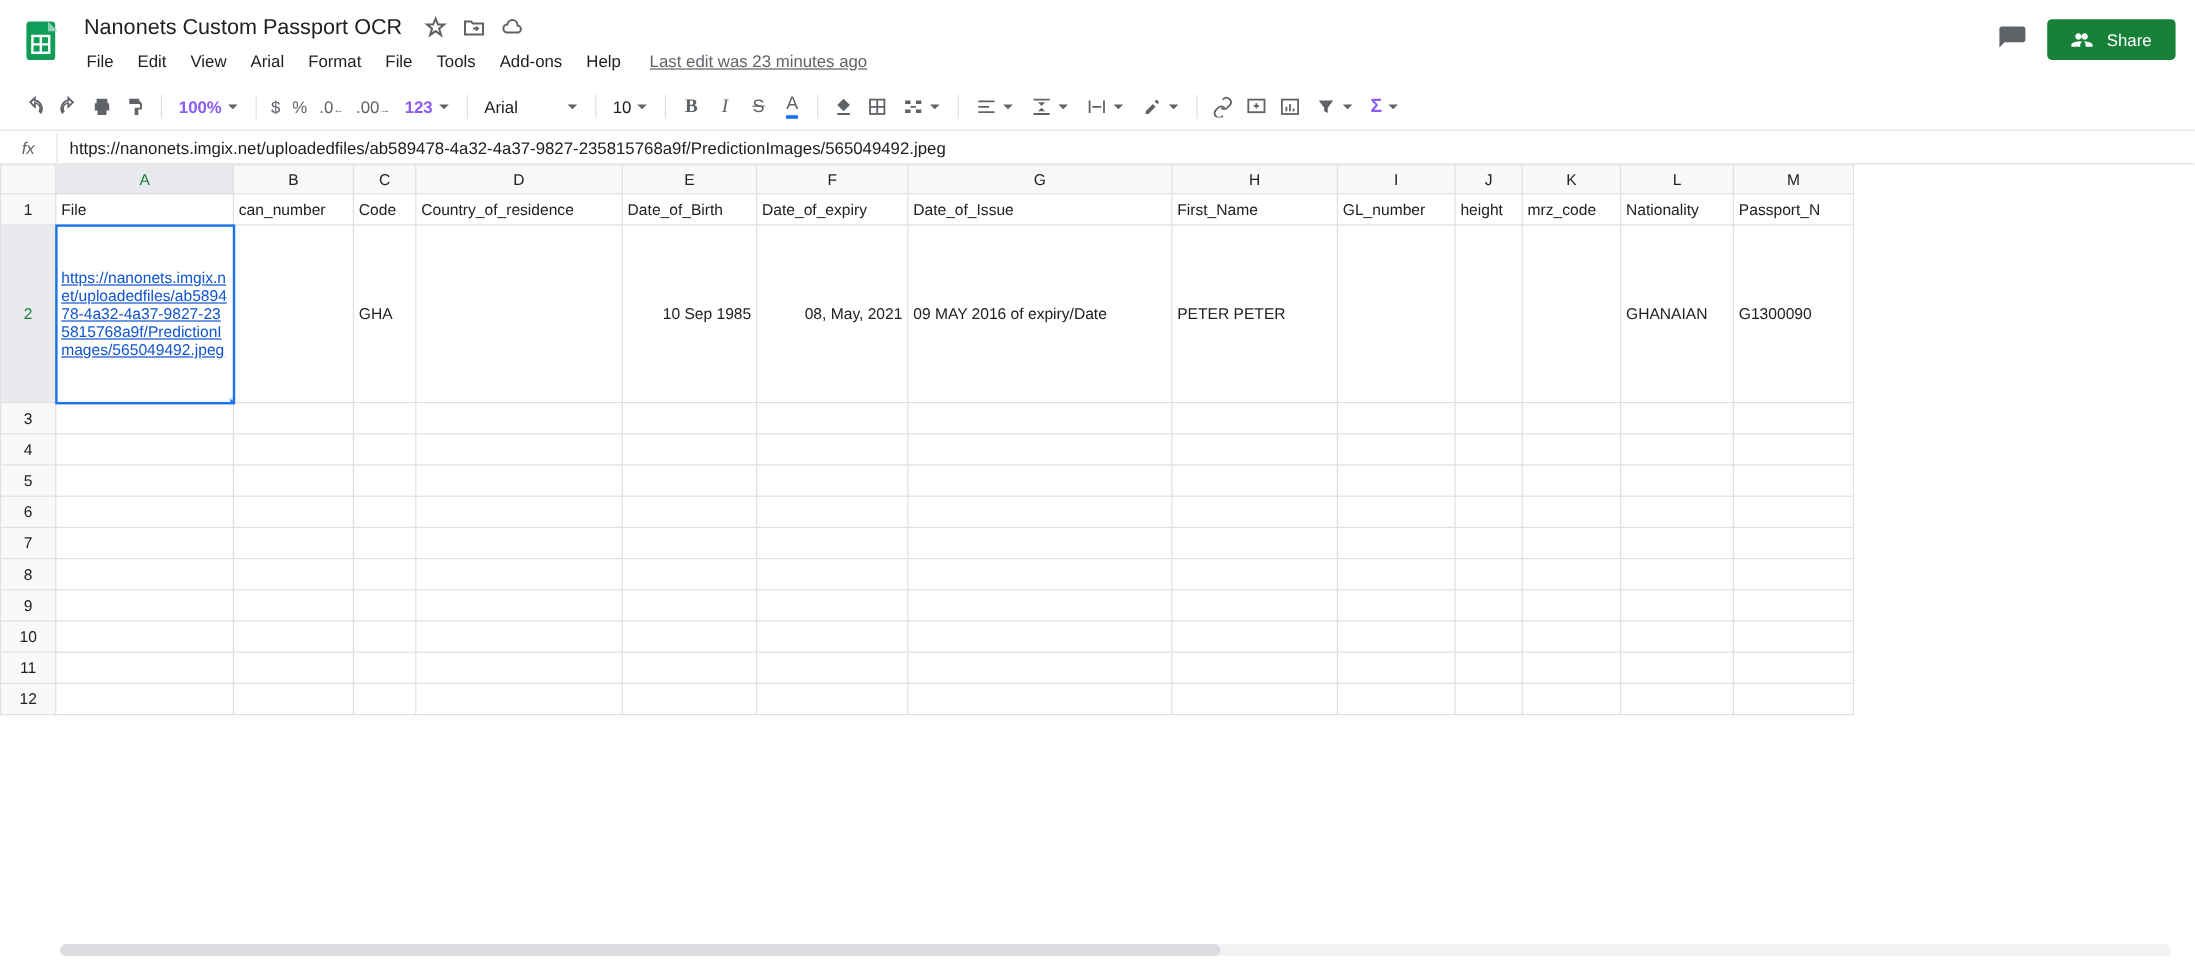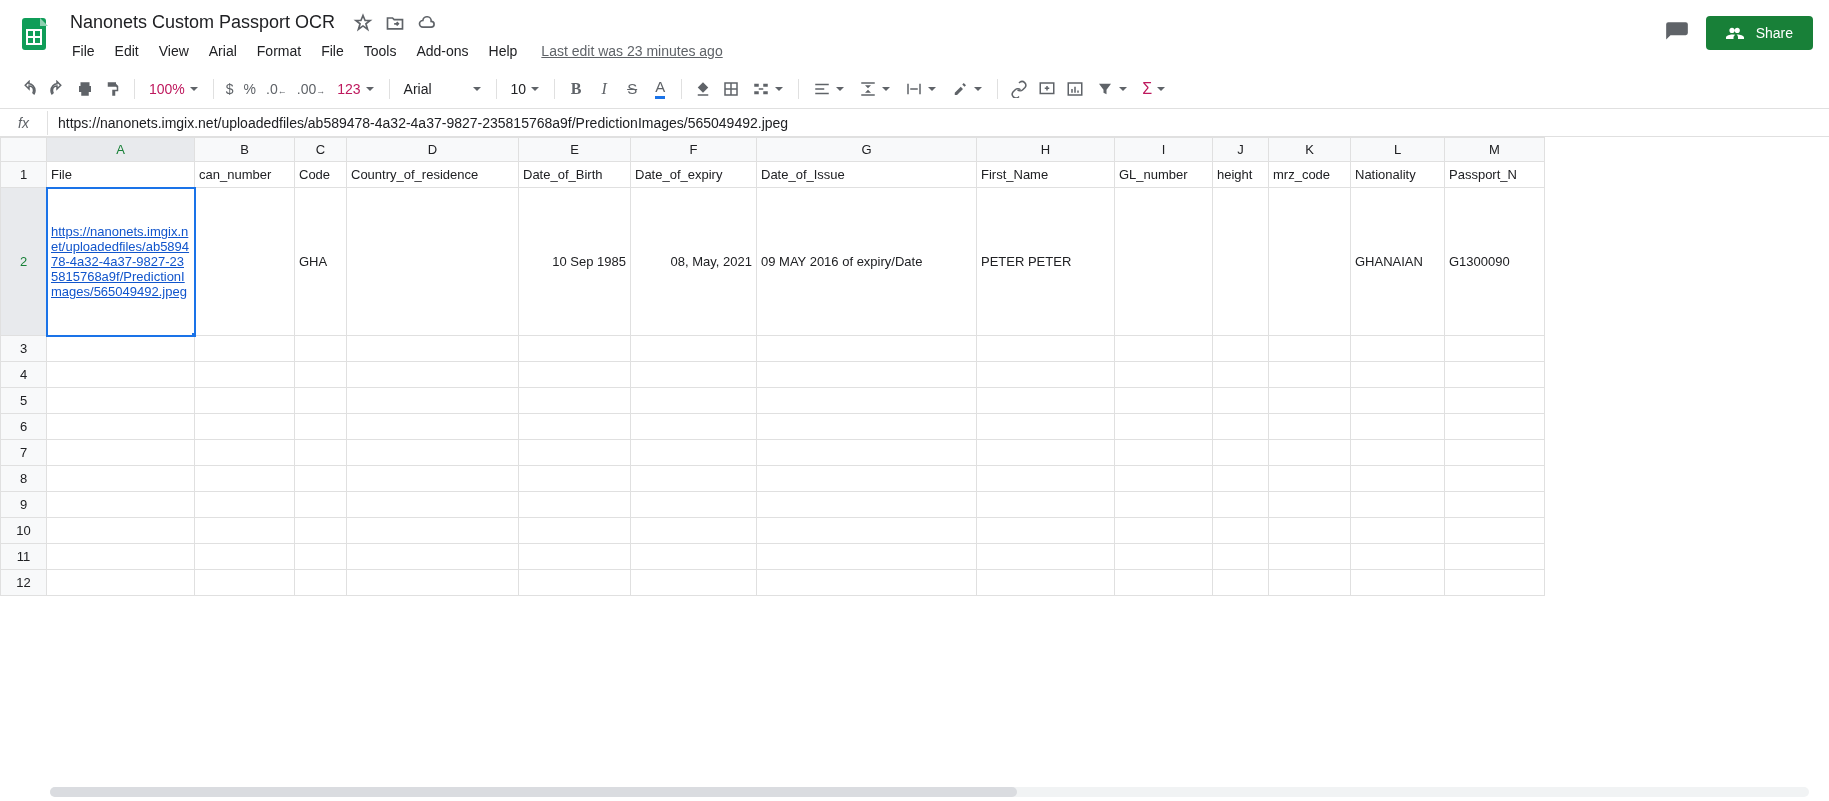--- a/index.html
+++ b/index.html
@@ -20,21 +20,21 @@
 .header-right { display: flex; align-items: center; gap: 16px; padding-top: 8px; }
 .comment-btn { width: 26px; height: 26px; cursor: pointer; fill: #5f6368; }
 .share-btn { background: #188038; color: #fff; padding: 8px 20px; border-radius: 4px; font-size: 14px; font-weight: 500; display: flex; align-items: center; gap: 12px; cursor: pointer; border: none; }
 .share-btn svg { width: 18px; height: 18px; fill: #fff; }
 
 
 .toolbar { display: flex; align-items: center; padding: 4px 16px; border-bottom: 1px solid #e0e0e0; gap: 2px; height: 40px; }
 .tb-btn { width: 26px; height: 26px; display: flex; align-items: center; justify-content: center; cursor: pointer; border-radius: 2px; color: #5f6368; }
 .tb-btn svg { width: 18px; height: 18px; fill: #5f6368; }
 .tb-sep { width: 1px; height: 20px; background: #e0e0e0; margin: 0 6px; }
-.tb-zoom { display: flex; align-items: center; gap: 4px; padding: 0 6px; cursor: pointer; font-size: 14px; color: #be185d; }
+.tb-zoom { display: flex; align-items: center; gap: 4px; padding: 0 6px; cursor: pointer; font-size: 14px; color: #8b5cf6; font-weight: bold; }
 .tb-font { display: flex; align-items: center; gap: 20px; padding: 0 6px; cursor: pointer; font-size: 14px; color: #202124; min-width: 90px; }
 .tb-size { display: flex; align-items: center; gap: 4px; padding: 0 6px; cursor: pointer; font-size: 14px; color: #202124; min-width: 40px; }
 .tb-text { font-size: 14px; color: #5f6368; padding: 0 4px; cursor: pointer; }
 .tb-drop { width: 10px; height: 10px; fill: #5f6368; }
 .tb-color-underline { border-bottom: 3px solid #1a73e8; padding-bottom: 1px; }
 
 
 .formula-bar { display: flex; align-items: center; border-bottom: 1px solid #e0e0e0; height: 28px; justify-content: flex-end; }
 .fx-label { width: 48px; text-align: center; font-style: italic; color: #5f6368; font-size: 14px; border-right: 1px solid #e0e0e0; padding: 4px 0; }
 .fx-input { flex: 1; padding: 4px 10px; font-size: 14px; outline: none; border: none; color: #202124; }

